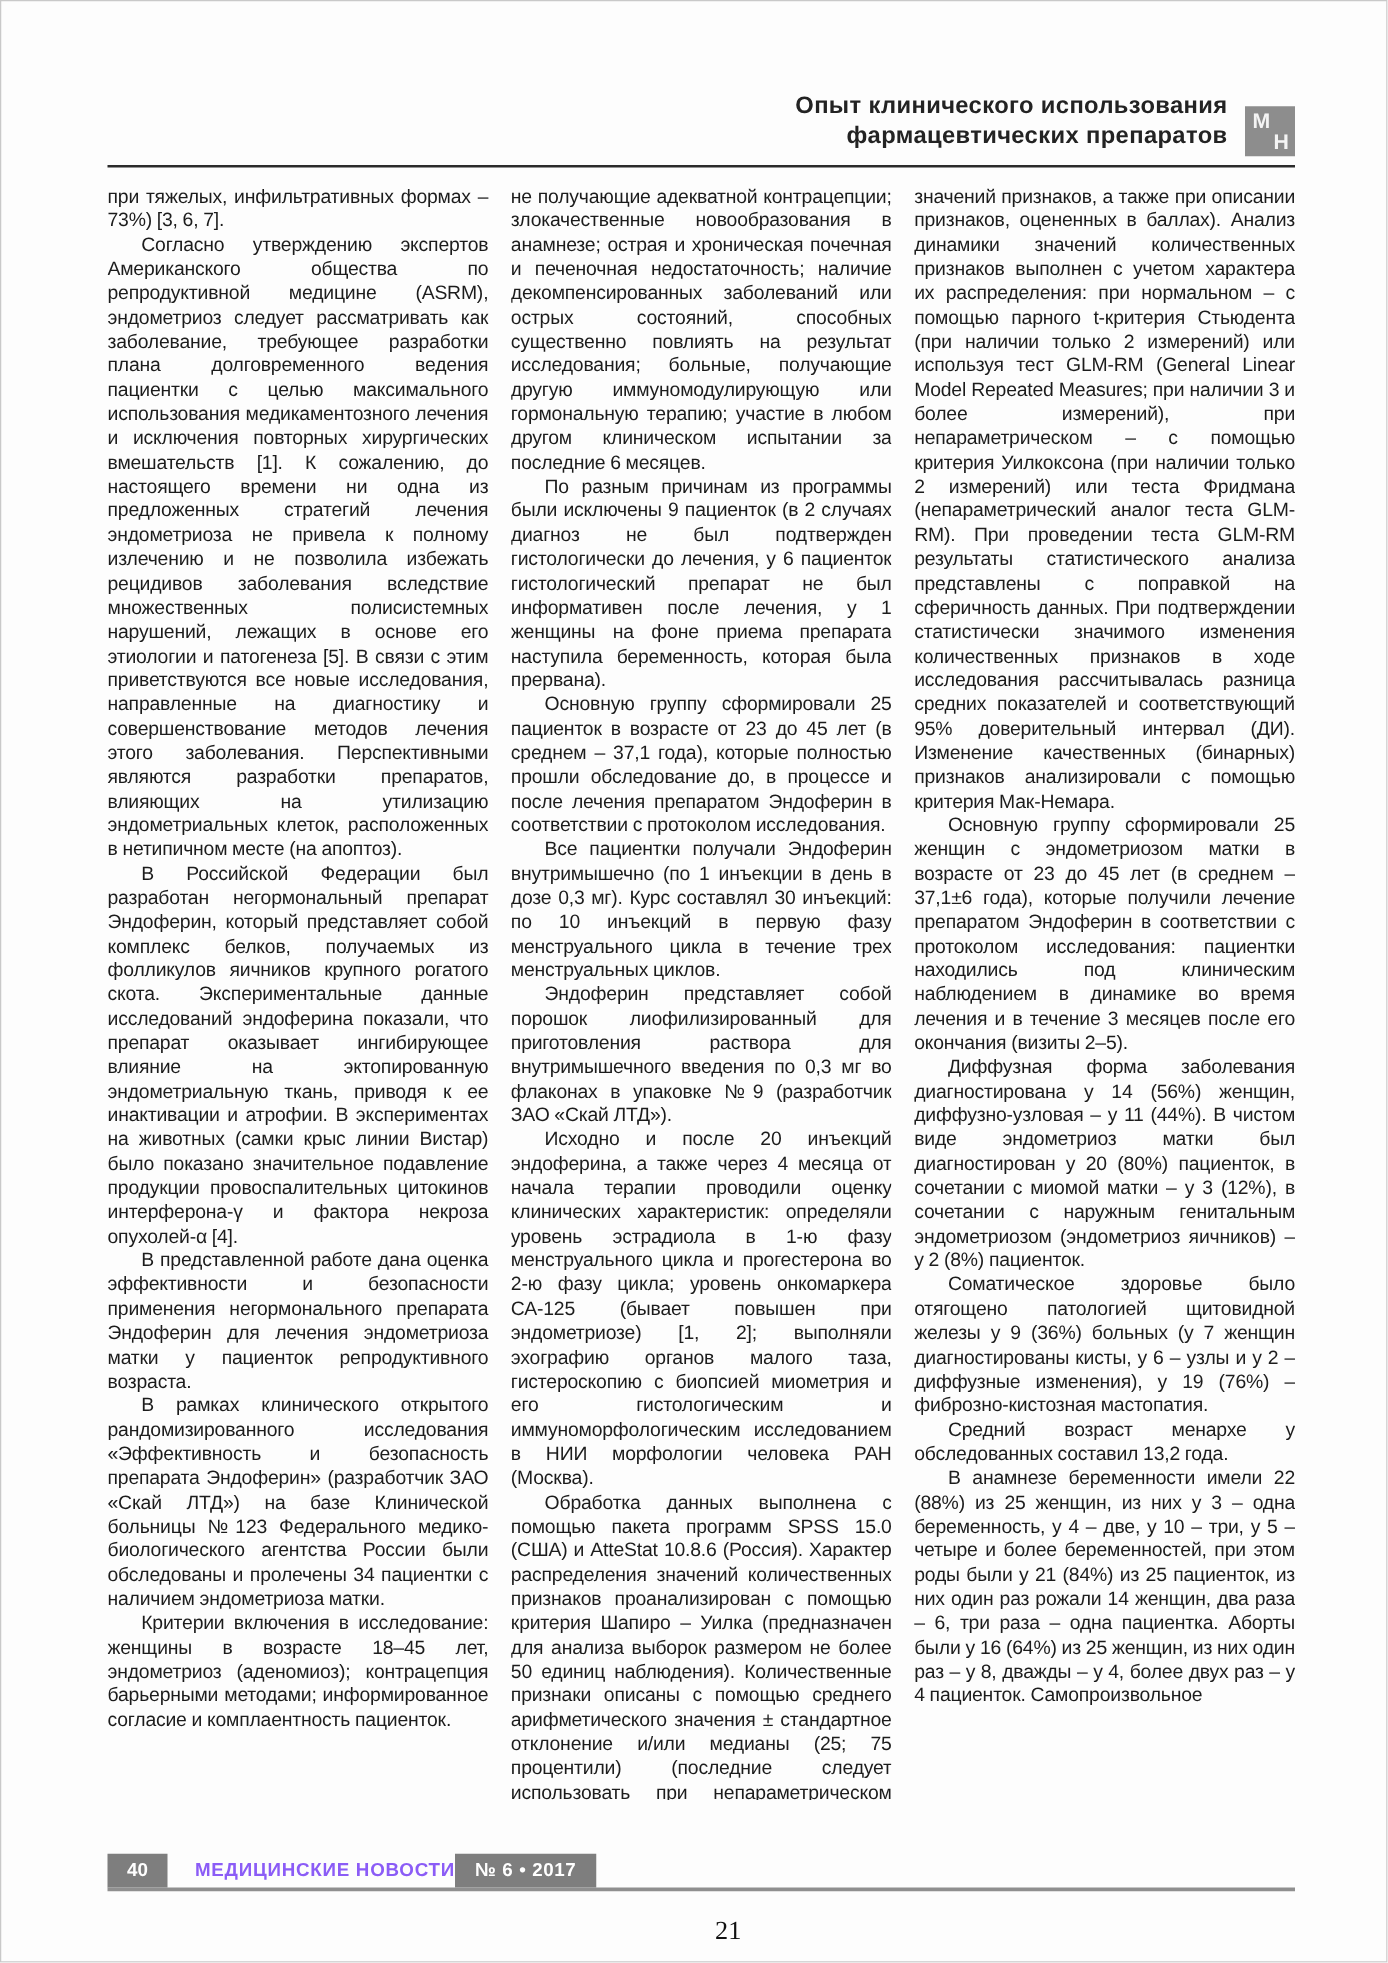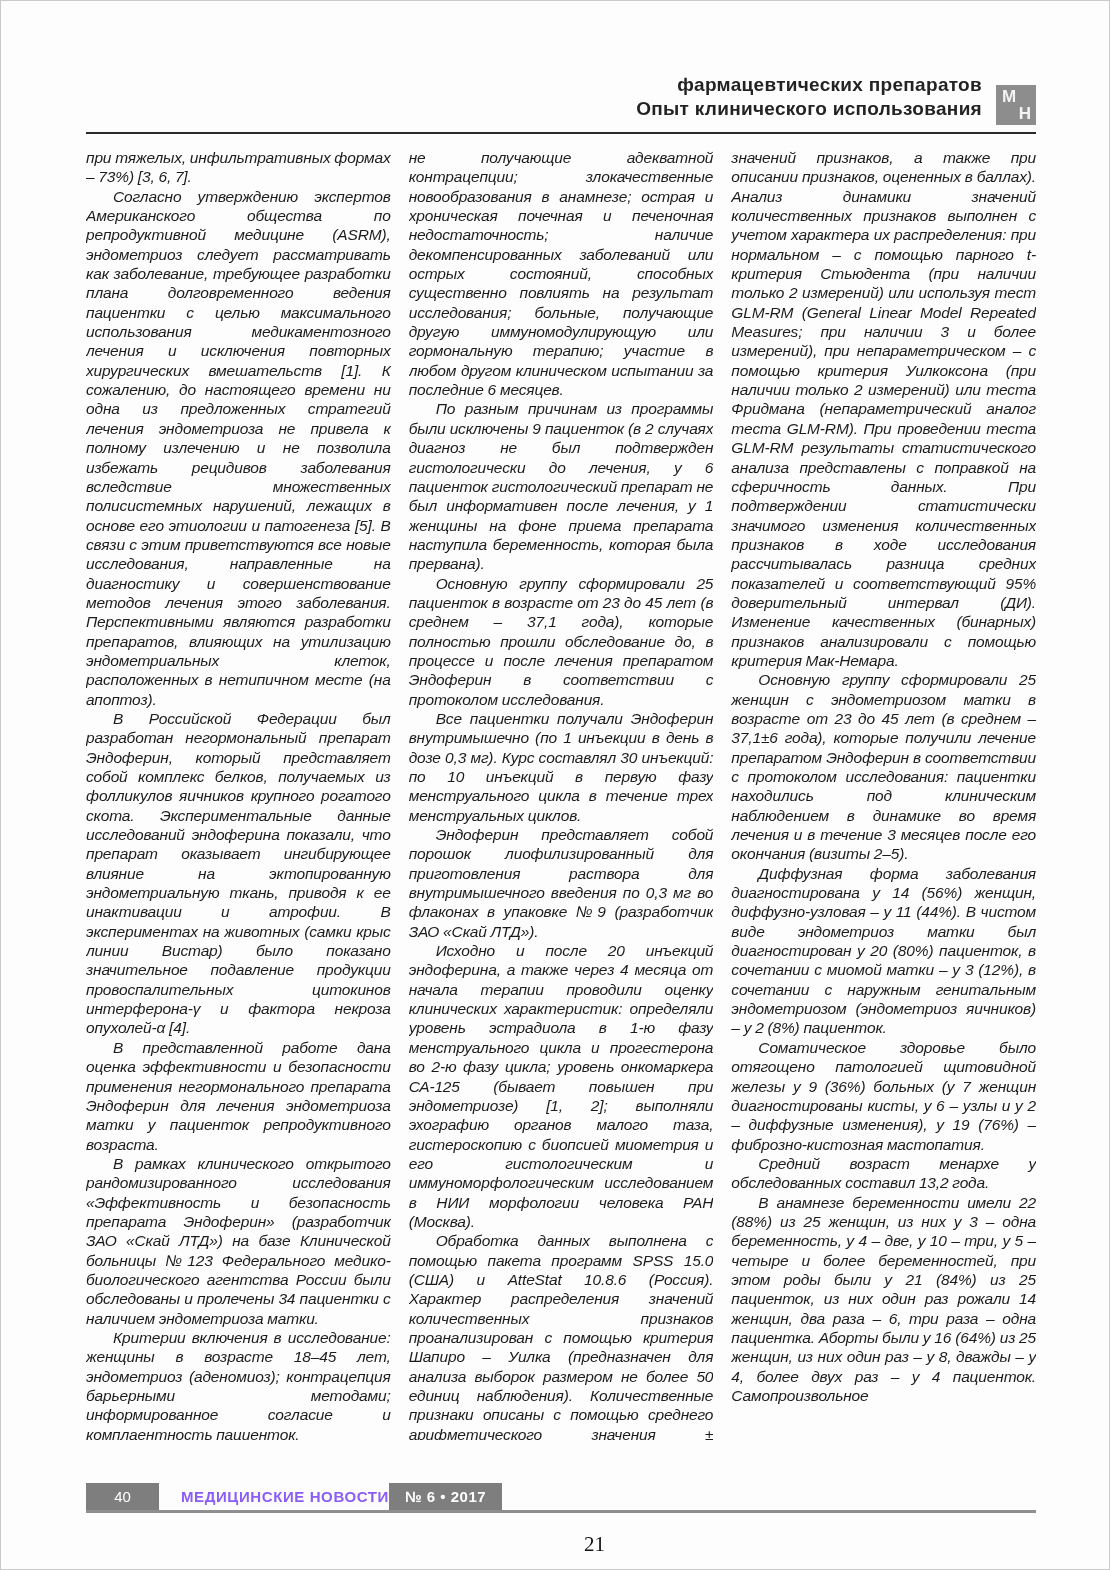--- a/index.html
+++ b/index.html
@@ -54,62 +54,61 @@
     overflow:hidden;
     text-align:justify;
   }
   .col p{
     margin:0;
     text-indent:27px;
     font-size:15.5px;
     line-height:19.35px;
     letter-spacing:-0.15px;
     word-spacing:-0.3px;
-    font-style:italic;
   }
   .col p:first-child{text-indent:0;}
   
   .footer{
     position:absolute;left:85px;bottom:56px;width:950px;height:27px;
     display:flex;align-items:stretch;
     border-bottom:3px solid #8f8f8f;
     box-sizing:content-box;
   }
   .page-badge{
-    width:73px;background:#7e7e7e;color:#fff;
+    width:48px;background:#7e7e7e;color:#fff;
     display:flex;align-items:center;justify-content:center;
-    font-weight:normal;font-size:15px;text-align:center;
+    font-weight:bold;font-size:15px;text-align:center;
   }
   .journal-name{
     display:flex;align-items:center;
     margin-left:22px;
     font-weight:bold;font-size:15px;letter-spacing:0.6px;
     color:#8b5cf6;
   }
   .issue-badge{
     background:#7e7e7e;color:#fff;
     display:flex;align-items:center;justify-content:center;
     font-weight:bold;font-size:15px;letter-spacing:0.5px;
     padding:0 16px;
   }
   .page-number{
-    position:absolute;bottom:12px;left:583px;
+    position:absolute;bottom:12px;left:571px;
     font-family:"Liberation Serif", serif;
     font-size:21px;color:#111;
   }
 </style>
 </head>
 <body>
 
 <div class="page">
 
   <div class="header">
     <div class="header-title">
+      <div>Опыт клинического использования</div>
       <div>фармацевтических препаратов</div>
-      <div>Опыт клинического использования</div>
     </div>
     <div class="mn-logo">
       <span class="l-top">М</span>
       <span class="l-bottom">Н</span>
     </div>
   </div>
   <div class="header-rule"></div>
 
   <div class="columns">
     <div class="col">

